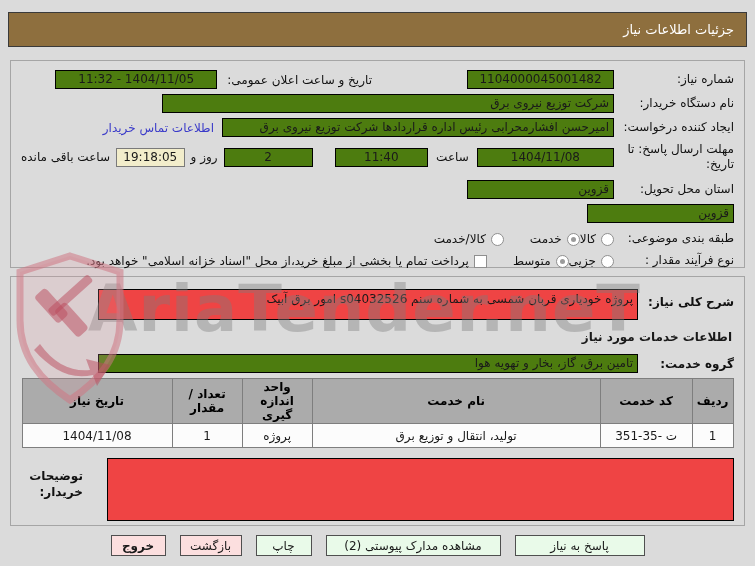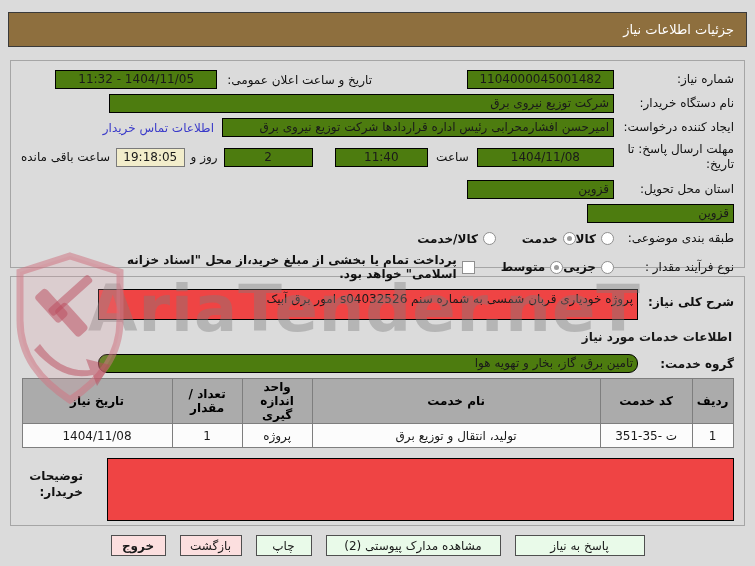--- a/index.html
+++ b/index.html
@@ -53,21 +53,21 @@
   }
   .radio.checked::after {
     content:""; position:absolute; left:3px; top:3px;
     width:5px; height:5px; border-radius:50%; background:#9b9b9b;
   }
   .checkbox {
     width:13px; height:13px; background:#ffffff;
     border:1px solid #8f8f8f; display:inline-block;
     flex-shrink:0; margin-left:5px;
   }
-  .opt { margin-left:26px; display:flex; align-items:center;font-weight:bold; }
+  .opt { margin-left:26px; display:flex; align-items:flex-end; }
   .textarea {
     background:#ef4444; border:1px solid #000000;
     padding:2px 4px; overflow:hidden; line-height:1.3;
   }
   .section-hd { font-weight:bold; margin:10px 2px 10px 0; }
   table.svc {
     border-collapse:collapse;
     width:712px;
     margin:4px auto 10px auto;
     background:#fdfdfd;
@@ -121,21 +121,21 @@
 
   <div class="row">
     <span class="lbl lbl-col">شماره نیاز:</span>
     <div class="field center" style="width:147px;">1104000045001482</div>
     <span class="lbl" style="margin:0 95px 0 10px;">تاریخ و ساعت اعلان عمومی:</span>
     <div class="field center" style="width:162px;">1404/11/05 - 11:32</div>
   </div>
 
   <div class="row">
     <span class="lbl lbl-col">نام دستگاه خریدار:</span>
-    <div class="field" style="width:505px;padding-left:24px;">شرکت توزیع نیروی برق</div>
+    <div class="field" style="width:452px;padding-left:24px;">شرکت توزیع نیروی برق</div>
   </div>
 
   <div class="row">
     <span class="lbl lbl-col">ایجاد کننده درخواست:</span>
     <div class="field" style="width:392px;">امیرحسن افشارمحرابی رئیس اداره قراردادها شرکت توزیع نیروی برق</div>
     <span class="link" style="margin-right:8px;">اطلاعات تماس خریدار</span>
   </div>
 
   <div class="row" style="margin-bottom:8px;">
     <span class="lbl lbl-col">مهلت ارسال پاسخ: تا تاریخ:</span>
@@ -195,21 +195,21 @@
 
   <div class="row" style="align-items:flex-start;">
     <span class="lbl bold" style="width:96px; flex-shrink:0; margin-top:6px;">شرح کلی نیاز:</span>
     <div class="textarea" style="width:540px; height:31px;">پروژه خودیاری قربان شمسی به شماره سنم s04032526 امور برق آبیک</div>
   </div>
 
   <div class="section-hd">اطلاعات خدمات مورد نیاز</div>
 
   <div class="row">
     <span class="lbl bold" style="width:96px; flex-shrink:0;">گروه خدمت:</span>
-    <div class="field" style="width:540px;border-radius:9px;">تامین برق، گاز، بخار و تهویه هوا</div>
+    <div class="field" style="width:540px;">تامین برق، گاز، بخار و تهویه هوا</div>
   </div>
 
   <table class="svc">
     <thead>
       <tr>
         <th style="width:30px;">ردیف</th>
         <th style="width:92px;">کد خدمت</th>
         <th style="width:288px;">نام خدمت</th>
         <th style="width:70px;">واحد اندازه گیری</th>
         <th style="width:70px;">تعداد / مقدار</th>

